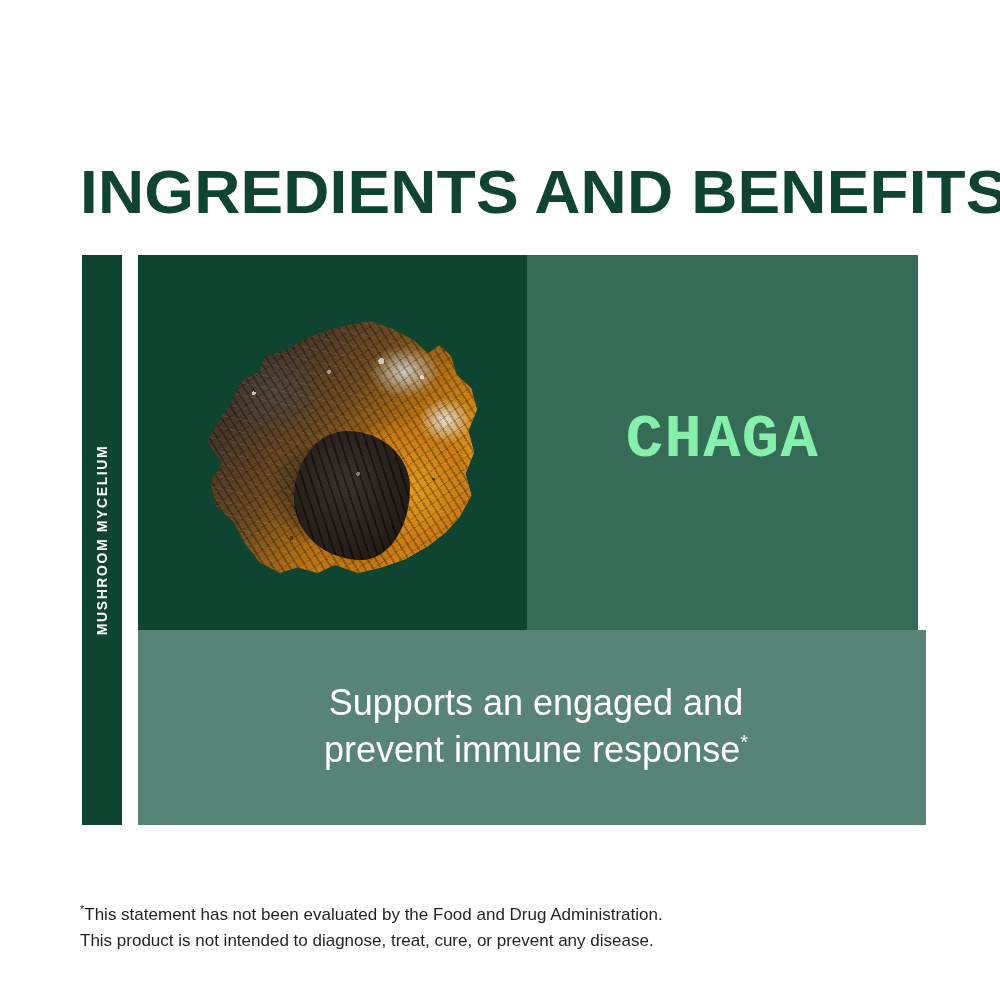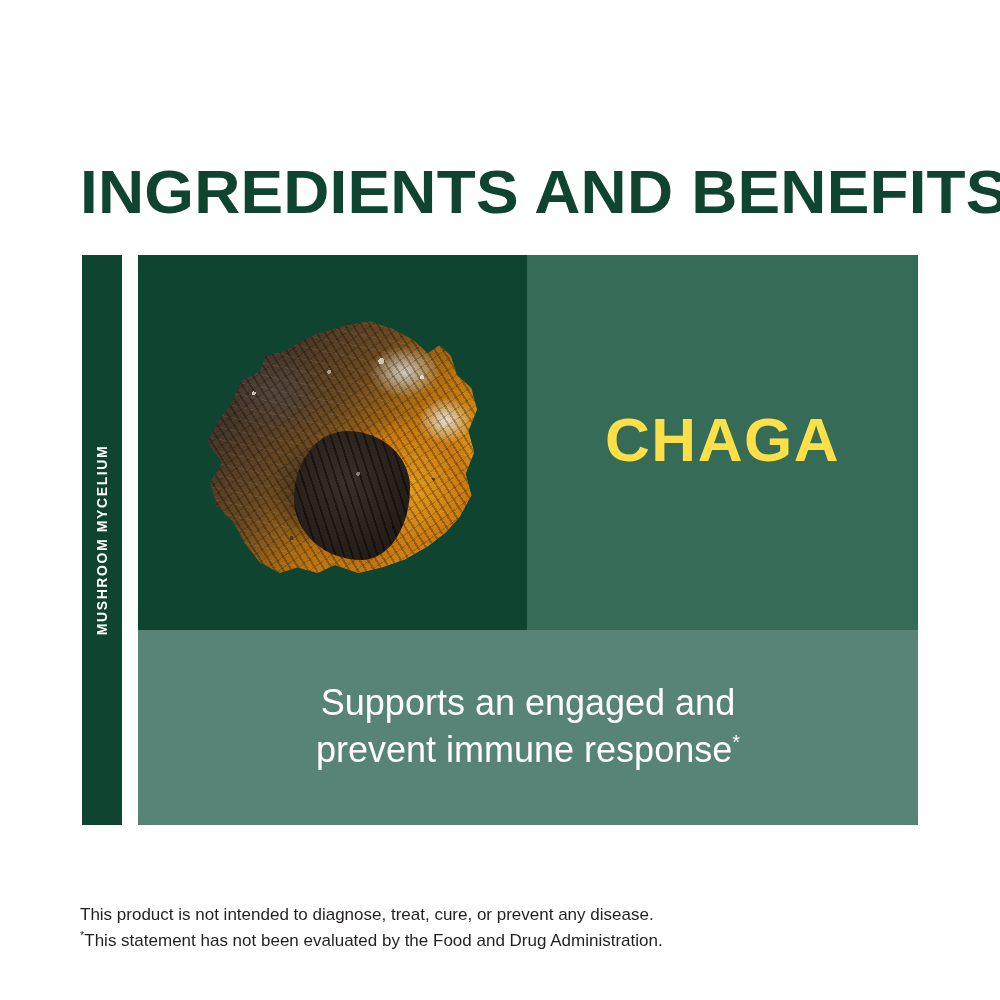--- a/index.html
+++ b/index.html
@@ -175,40 +175,41 @@
     position: absolute;
     left: 389px;
     top: 0;
     width: 391px;
     height: 375px;
     display: flex;
     align-items: center;
     justify-content: center;
   }
   .ingredient-name {
-    color: #fde047;
-    font-family: Liberation Sans, sans-serif;
+    color: #86efac;
+    font-family: Liberation Mono, monospace;
     font-weight: bold;
     font-size: 62px;
     letter-spacing: 1.5px;
     white-space: nowrap;
     margin-top: -6px;
   }
 
   
   .benefit-band {
     position: absolute;
     left: 0;
     top: 375px;
     width: 100%;
     height: 195px;
     background: #588377;
     display: flex;
     align-items: center;
     justify-content: center;
+    padding-left: 8px;
   }
   .benefit-text {
     color: #ffffff;
     font-family: "Liberation Sans", sans-serif;
     font-weight: normal;
     font-size: 36px;
     line-height: 47px;
     text-align: center;
     max-width: 620px;
     margin-top: -4px;
@@ -267,15 +268,15 @@
 
   </div>
 
   <div class="benefit-band">
     <div class="benefit-text"><span>Supports an engaged and</span><br><span>prevent immune response</span><span class="sup">*</span></div>
   </div>
 
 </div>
 
 <div class="disclaimer">
+  <div class="disclaimer-line"><span class="sup">*</span><span>This statement has not been evaluated by the Food and Drug Administration.</span></div>
   <div class="disclaimer-line">This product is not intended to diagnose, treat, cure, or prevent any disease.</div>
-  <div class="disclaimer-line"><span class="sup">*</span><span>This statement has not been evaluated by the Food and Drug Administration.</span></div>
 </div>
 
 </body></html>

